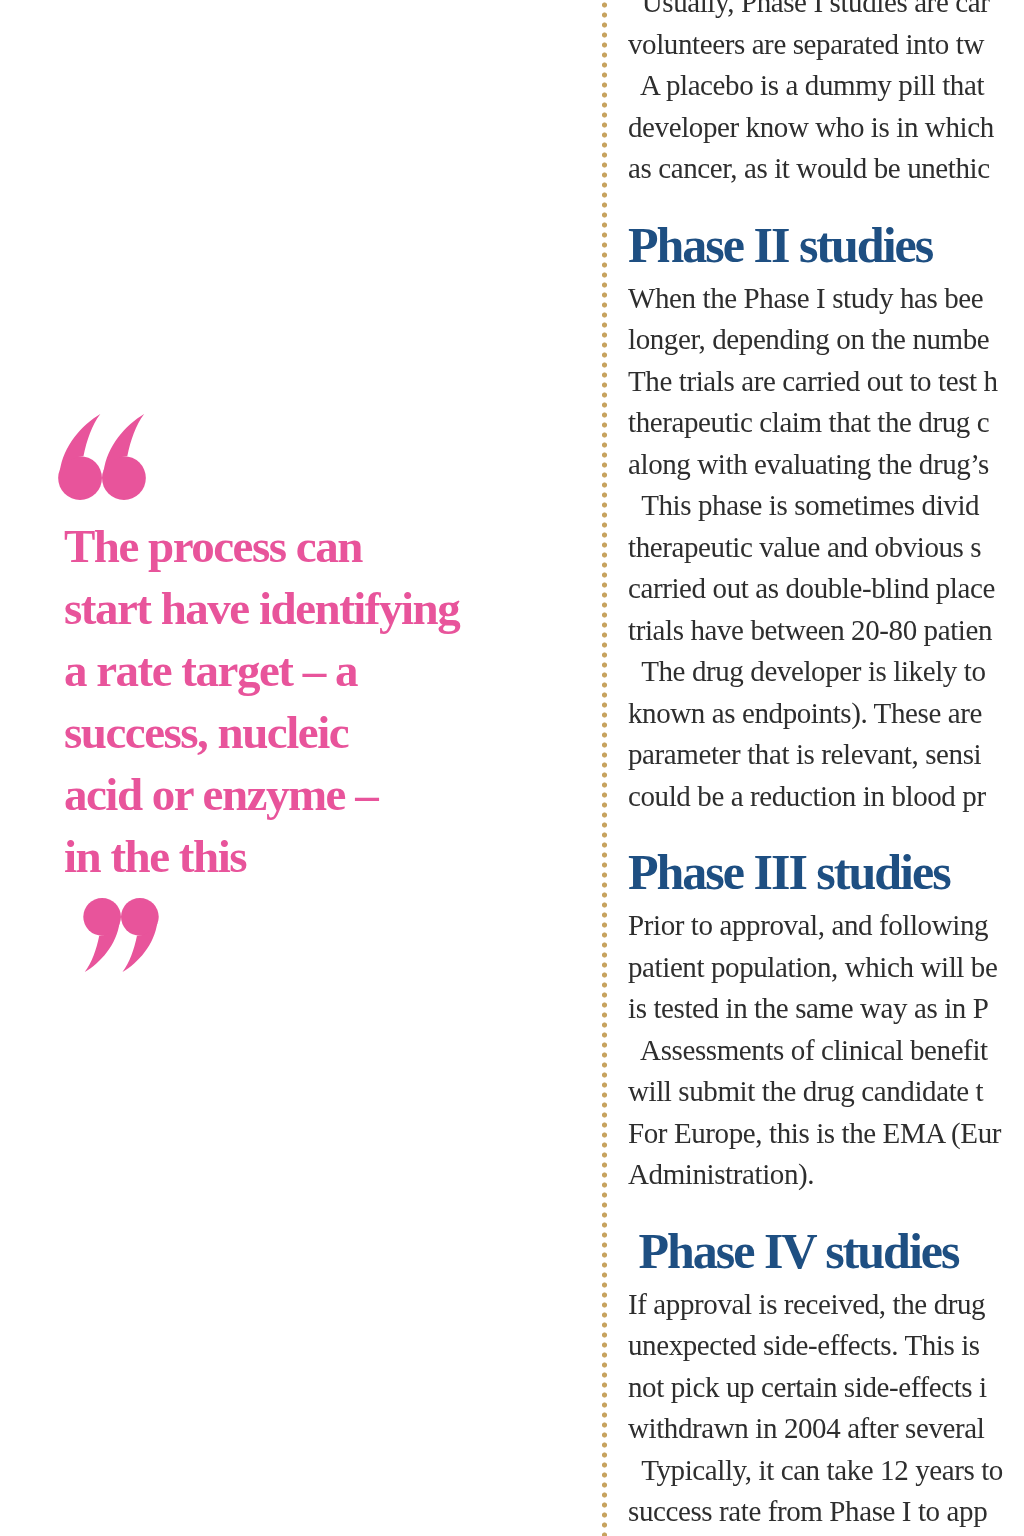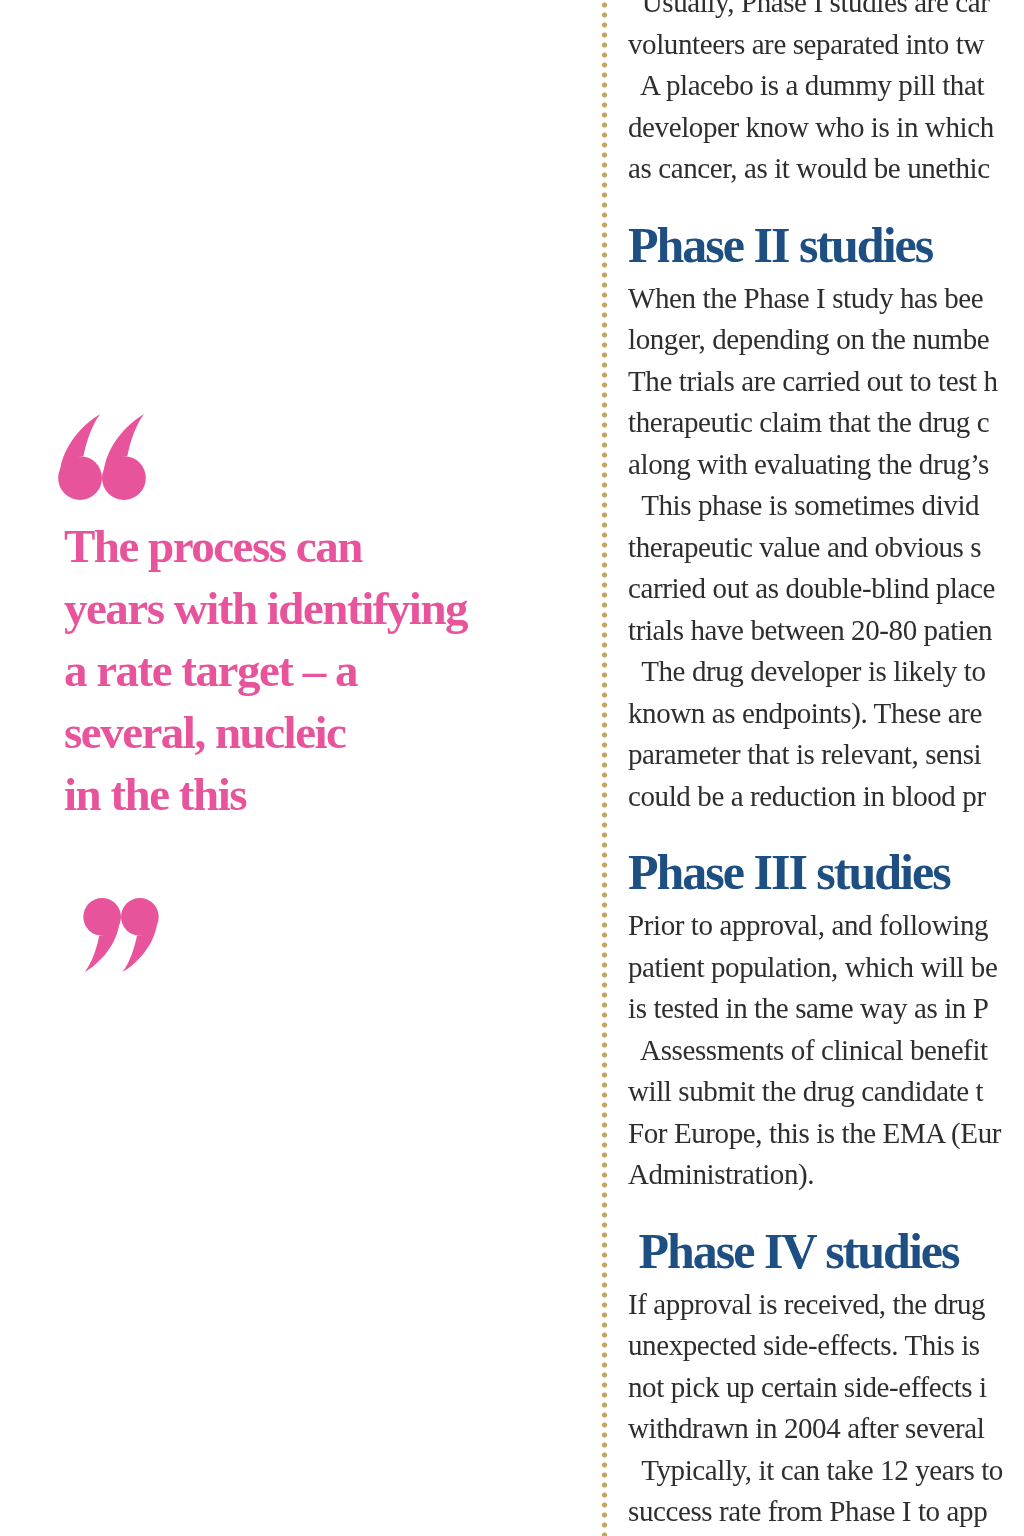--- a/index.html
+++ b/index.html
@@ -75,23 +75,24 @@
         </g>
         <g transform="translate(52 0)">
           <circle cx="26" cy="76" r="26"></circle>
           <path d="M50 0 C28 13 6 38 2 68 C10 56 20 50 30 50 C34 31 40 13 50 0 Z"></path>
         </g>
       </svg>
     </span>
 
     <div class="q-lines">
         <div class="line">The process can</div>
-        <div class="line">years with identifying</div>
+        <div class="line">start have identifying</div>
         <div class="line">a rate target – a</div>
-        <div class="line">several, nucleic</div>
+        <div class="line">success, nucleic</div>
+        <div class="line">acid or enzyme –</div>
         <div class="line">in the this</div>
       </div>
 
     <span class="qmark close">
       <svg viewBox="0 0 104 102" xmlns="http://www.w3.org/2000/svg" fill="currentColor" aria-hidden="true">
         <g>
           <circle cx="26" cy="76" r="26"></circle>
           <path d="M50 0 C28 13 6 38 2 68 C10 56 20 50 30 50 C34 31 40 13 50 0 Z"></path>
         </g>
         <g transform="translate(52 0)">

